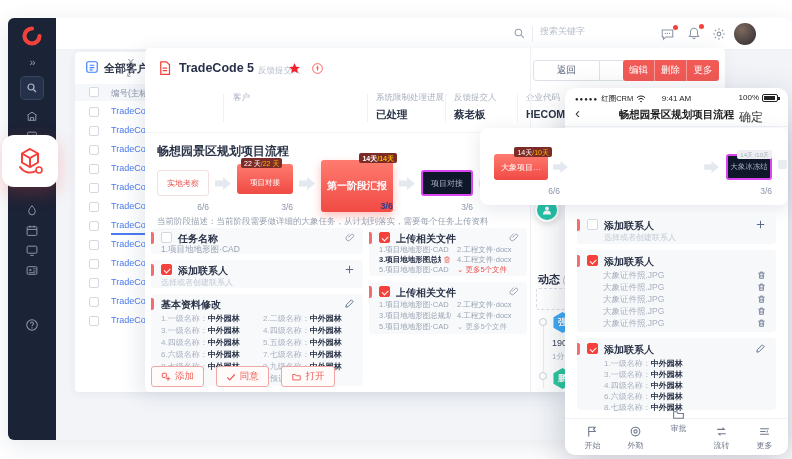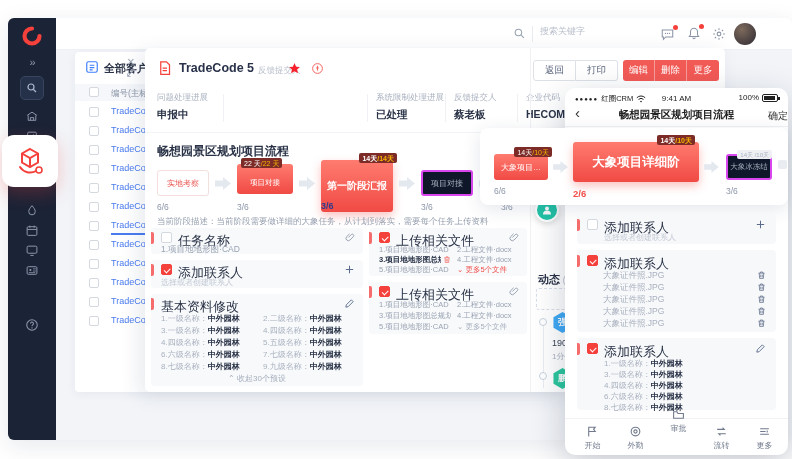--- a/index.html
+++ b/index.html
@@ -19,31 +19,31 @@
 #tb input::placeholder{color:#B8BFCB}
 .dot{position:absolute;width:5px;height:5px;border-radius:50%;background:#F5413B}
 
 #tblp{position:absolute;left:67px;top:34px;width:483px;height:340px;background:#fff;border-radius:4px;box-shadow:0 2px 10px rgba(30,50,90,.06);z-index:4}
 .trow{position:absolute;left:0;width:160px;height:18px}
 .tlink{position:absolute;left:36px;top:2px;color:#4A7CF0;font-size:9px;white-space:nowrap;width:100px;overflow:hidden}
 
 #dp{position:absolute;left:137px;top:30px;width:580px;height:344px;background:#fff;border-radius:5px;box-shadow:-6px 4px 20px rgba(30,50,90,.10);z-index:6}
 .mg .lab{color:#A9B1BF;font-size:8.5px;margin-bottom:4px;white-space:nowrap}
 .mg .val{color:#2A3347;font-size:10.5px;font-weight:bold;white-space:nowrap}
-.btn-plain{height:21px;padding:0 11px;border:1px solid #DDE2E8;background:#fff;color:#59637A;font-size:9.5px;display:flex;align-items:center}
+.btn-plain{height:21px;padding:0 23px;border:1px solid #DDE2E8;background:#fff;color:#59637A;font-size:9.5px;display:flex;align-items:center}
 .btn-red{height:21px;width:32px;background:#F25A55;color:#fff;font-size:9.5px;display:flex;align-items:center;justify-content:center}
 .stepbox{border-radius:3px;display:flex;align-items:center;justify-content:center;text-align:center}
 .red-grad{background:linear-gradient(180deg,#FF7B6F,#F04A44);color:#fff}
 .gray-box{background:#0f172a;border:2px solid #d946ef;color:#A7B0BE}
 .bdg{position:absolute;background:#7C2B26;border-radius:2px;padding:1.5px 3px;font-size:7px;line-height:1;white-space:nowrap}
 .bdg .d{color:#fff}.bdg .l{color:#F7B500}
-.prog{position:absolute;width:100%;text-align:left;font-size:8.5px;color:#8B95A8}
+.prog{position:absolute;width:100%;text-align:right;font-size:8.5px;color:#8B95A8}
 .card{position:absolute;background:#F7F9FB;border-radius:4px}
 .rbar{position:absolute;left:0;top:8px;width:3px;height:12px;background:#F56C6C;border-radius:0 2px 2px 0}
-.ct{font-size:13px;font-weight:normal;color:#2A3347}
+.ct{font-size:10px;font-weight:bold;color:#2A3347}
 .gtxt{color:#9AA3B2;font-size:8.5px;white-space:nowrap}
 .ntxt{color:#A9B1BF;font-size:8px}
 .vtxt{color:#2A3347;font-size:8px;font-weight:bold}
 .cb{width:11px;height:11px;border:1px solid #D4D9E0;border-radius:2px;background:#fff;display:inline-block;position:relative}
 .cb.on{background:#F5413B;border-color:#F5413B}
 .cb.on::after{content:"";position:absolute;left:2px;top:2.5px;width:5px;height:2.5px;border-left:1.5px solid #fff;border-bottom:1.5px solid #fff;transform:rotate(-45deg)}
 .fbtn{height:21px;padding:0 9px;border:1px solid #F0A6A3;border-radius:3px;background:#FFFBFB;color:#EF5A54;font-size:9.5px;display:inline-flex;align-items:center;gap:4px;margin-right:9px}
 .hex{clip-path:polygon(50% 0,93% 25%,93% 75%,50% 100%,7% 75%,7% 25%);color:#fff;font-size:9px;display:flex;align-items:center;justify-content:center;font-weight:bold}
 
 #phone{position:absolute;left:565px;top:88px;width:223px;height:367px;background:#fff;border-radius:10px;box-shadow:0 10px 34px rgba(20,30,60,.22);z-index:30}
@@ -208,26 +208,23 @@
       <div class="ab" style="left:388px;top:12px;display:flex">
         <button class="btn-plain" style="border-radius:3px 0 0 3px">返回</button>
         <button class="btn-plain" style="border-radius:0 3px 3px 0;border-left:0">打印</button>
       </div>
       <div class="ab" style="left:478px;top:12px;display:flex;border-radius:3px;overflow:hidden">
         <button class="btn-red" style="border:0;border-right:1px solid rgba(255,255,255,.4)">编辑</button>
         <button class="btn-red" style="border:0;border-right:1px solid rgba(255,255,255,.4)">删除</button>
         <button class="btn-red" style="border:0">更多</button>
       </div>
 
-      <div class="mg ab" style="left:12px;top:44px">
-          <div class="lab">问题处理进展</div>
-          <div class="val">申报中</div>
-        </div>
       <div class="ab" style="left:78px;top:46px;width:1px;height:28px;background:#EFF1F5"></div>
       <div class="mg ab" style="left:88px;top:44px">
+          <div class="lab">客户</div>
         </div>
       <div class="ab" style="left:222px;top:46px;width:1px;height:28px;background:#EFF1F5"></div>
       <div class="mg ab" style="left:231px;top:44px">
           <div class="lab">系统限制处理进展</div>
           <div class="val">已处理</div>
         </div>
       <div class="ab" style="left:300px;top:46px;width:1px;height:28px;background:#EFF1F5"></div>
       <div class="mg ab" style="left:309px;top:44px">
           <div class="lab">反馈提交人</div>
           <div class="val">蔡老板</div>
@@ -350,20 +347,41 @@
             <path d="M8 12l7-7a3.5 3.5 0 115 5l-8 8a5.5 5.5 0 11-8-8l7-7" fill="none" stroke="#8A94A6" stroke-width="2"></path>
           </svg>
         <span class="gtxt ab" style="left:10px;top:18px;width:72px;overflow:hidden;font-size:7.5px">1.项目地地形图·CAD</span>
         <span class="gtxt ab" style="left:88px;top:18px;font-size:7.5px">2.工程文件·docx</span>
         <span class="gtxt ab" style="left:10px;top:29px;width:72px;overflow:hidden;white-space:nowrap;font-size:7.5px">3.项目地地形图总规划...·CAD</span>
         <span class="gtxt ab" style="left:88px;top:29px;font-size:7.5px">4.工程文件·docx</span>
         <span class="gtxt ab" style="left:10px;top:40px;width:72px;overflow:hidden;font-size:7.5px">5.项目地地形图·CAD</span>
         <span class="ab" style="left:88px;top:40px;color:#A7AFBD;font-size:7.5px">⌄ <span>更多5个文件</span></span>
       </div>
 
+      <div class="ab" style="left:6px;top:318px">
+        <button class="fbtn">
+            <svg width="10" height="10" viewBox="0 0 24 24">
+              <rect x="3" y="3" width="10" height="10" rx="2" fill="none" stroke="#EF5A54" stroke-width="2.4"></rect>
+              <path d="M17 11v10M12 16h10" stroke="#EF5A54" stroke-width="2.4"></path>
+            </svg>
+            <span>添加</span>
+          </button>
+        <button class="fbtn">
+            <svg width="10" height="10" viewBox="0 0 24 24">
+              <path d="M3 13l6 6L21 6" fill="none" stroke="#EF5A54" stroke-width="3"></path>
+            </svg>
+            <span>同意</span>
+          </button>
+        <button class="fbtn">
+            <svg width="11" height="10" viewBox="0 0 24 24">
+              <path d="M3 6h6l2 3h10v10H3z" fill="none" stroke="#EF5A54" stroke-width="2.2"></path>
+            </svg>
+            <span>打开</span>
+          </button>
+      </div>
 
       <div class="ab" style="left:385px;top:0;width:1px;height:344px;background:#EFF1F5"></div>
       <div class="ab" style="left:393px;top:224px"><span style="font-size:11px;font-weight:bold;color:#2A3347">动态</span> <span style="font-size:8.5px;color:#B3BAC6">(10)</span></div>
       <div class="ab" style="left:391px;top:240px;width:182px;height:22px;border:1px dashed #D8DEE8;border-radius:3px"></div>
       <div class="ab" style="left:398px;top:274px;width:1px;height:66px;background:#E8ECF2"></div>
       <div class="ab" style="left:394px;top:270px;width:8px;height:8px;border:1.5px solid #C9D2DE;border-radius:50%;background:#fff"></div>
       <div class="hex ab" style="left:407px;top:264px;width:21px;height:21px;background:#3FA9F5">强</div>
       <div class="ab" style="left:407px;top:290px;font-size:9px;color:#3A4356">1907</div>
       <div class="ab" style="left:407px;top:303px;font-size:8px;color:#A8B0BE">1分钟</div>
       <div class="ab" style="left:394px;top:324px;width:8px;height:8px;border:1.5px solid #C9D2DE;border-radius:50%;background:#fff"></div>
@@ -401,41 +419,34 @@
     <div class="ab" style="right:10px;top:5px;display:flex;align-items:center;gap:3px">
       <span style="font-size:8px;color:#222">100%</span>
       <span style="width:16px;height:8px;border:1px solid #222;border-radius:2px;position:relative;display:inline-block">
           <span style="position:absolute;left:1px;top:1px;bottom:1px;width:11px;background:#222"></span>
           <span style="position:absolute;right:-3px;top:2px;width:2px;height:3px;background:#222"></span>
         </span>
     </div>
 
     <div class="ab" style="left:10px;top:16px;font-size:15px;color:#333;line-height:18px">‹</div>
     <div class="ab" style="left:0;top:20px;width:223px;text-align:center;font-size:10.5px;font-weight:bold;color:#222">畅想园景区规划项目流程</div>
-    <div class="ab" style="right:0;top:21px;font-size:10px;color:#333">确定</div>
+    <div class="ab" style="right:25px;top:21px;font-size:12px;color:#333">确定</div>
     <div class="ab" style="left:0;top:38px;width:223px;height:1px;background:#F0F2F5"></div>
 
     <div id="pflow">
       <div class="ab" style="left:14px;top:26px;width:66px">
         <div class="stepbox red-grad" style="width:54px;height:26px;font-size:8px;position:relative">
           <span>大象项目…</span>
           <span class="bdg" style="top:-7px;right:-4px"><span class="d">14天</span><span class="l">/10天</span></span>
         </div>
         <div class="prog" style="top:32px">6/6</div>
       </div>
       <svg class="ab" style="left:73px;top:33px" width="15" height="12" viewBox="0 0 16 13">
           <path d="M0 3.5h8V0l8 6.5L8 13V9.5H0z" fill="#E4E9F0"></path>
         </svg>
-      <div class="ab" style="left:93px;top:14px;width:126px">
-        <div class="stepbox red-grad" style="width:126px;height:40px;font-size:12.5px;font-weight:bold;box-shadow:0 4px 10px rgba(242,80,75,.35)">
-          <span>大象项目详细阶</span>
-          <span class="bdg" style="top:-7px;right:4px"><span class="d">14天</span><span class="l">/10天</span></span>
-        </div>
-        <div class="prog" style="top:46px;color:#F0504B;font-weight:bold;font-size:9.5px">2/6</div>
-      </div>
       <svg class="ab" style="left:224px;top:33px" width="15" height="12" viewBox="0 0 16 13">
           <path d="M0 3.5h8V0l8 6.5L8 13V9.5H0z" fill="#E4E9F0"></path>
         </svg>
       <div class="ab" style="left:246px;top:26px;width:46px">
         <div class="stepbox gray-box" style="width:46px;height:26px;font-size:7.5px;position:relative">
           <span>大象冰冻结</span>
           <span class="bdg" style="top:-6px;right:-2px;background:#EDEFF3;color:#A7B0BE;font-size:6px">14天 /10天</span>
         </div>
         <div class="prog" style="top:32px">3/6</div>
       </div>

